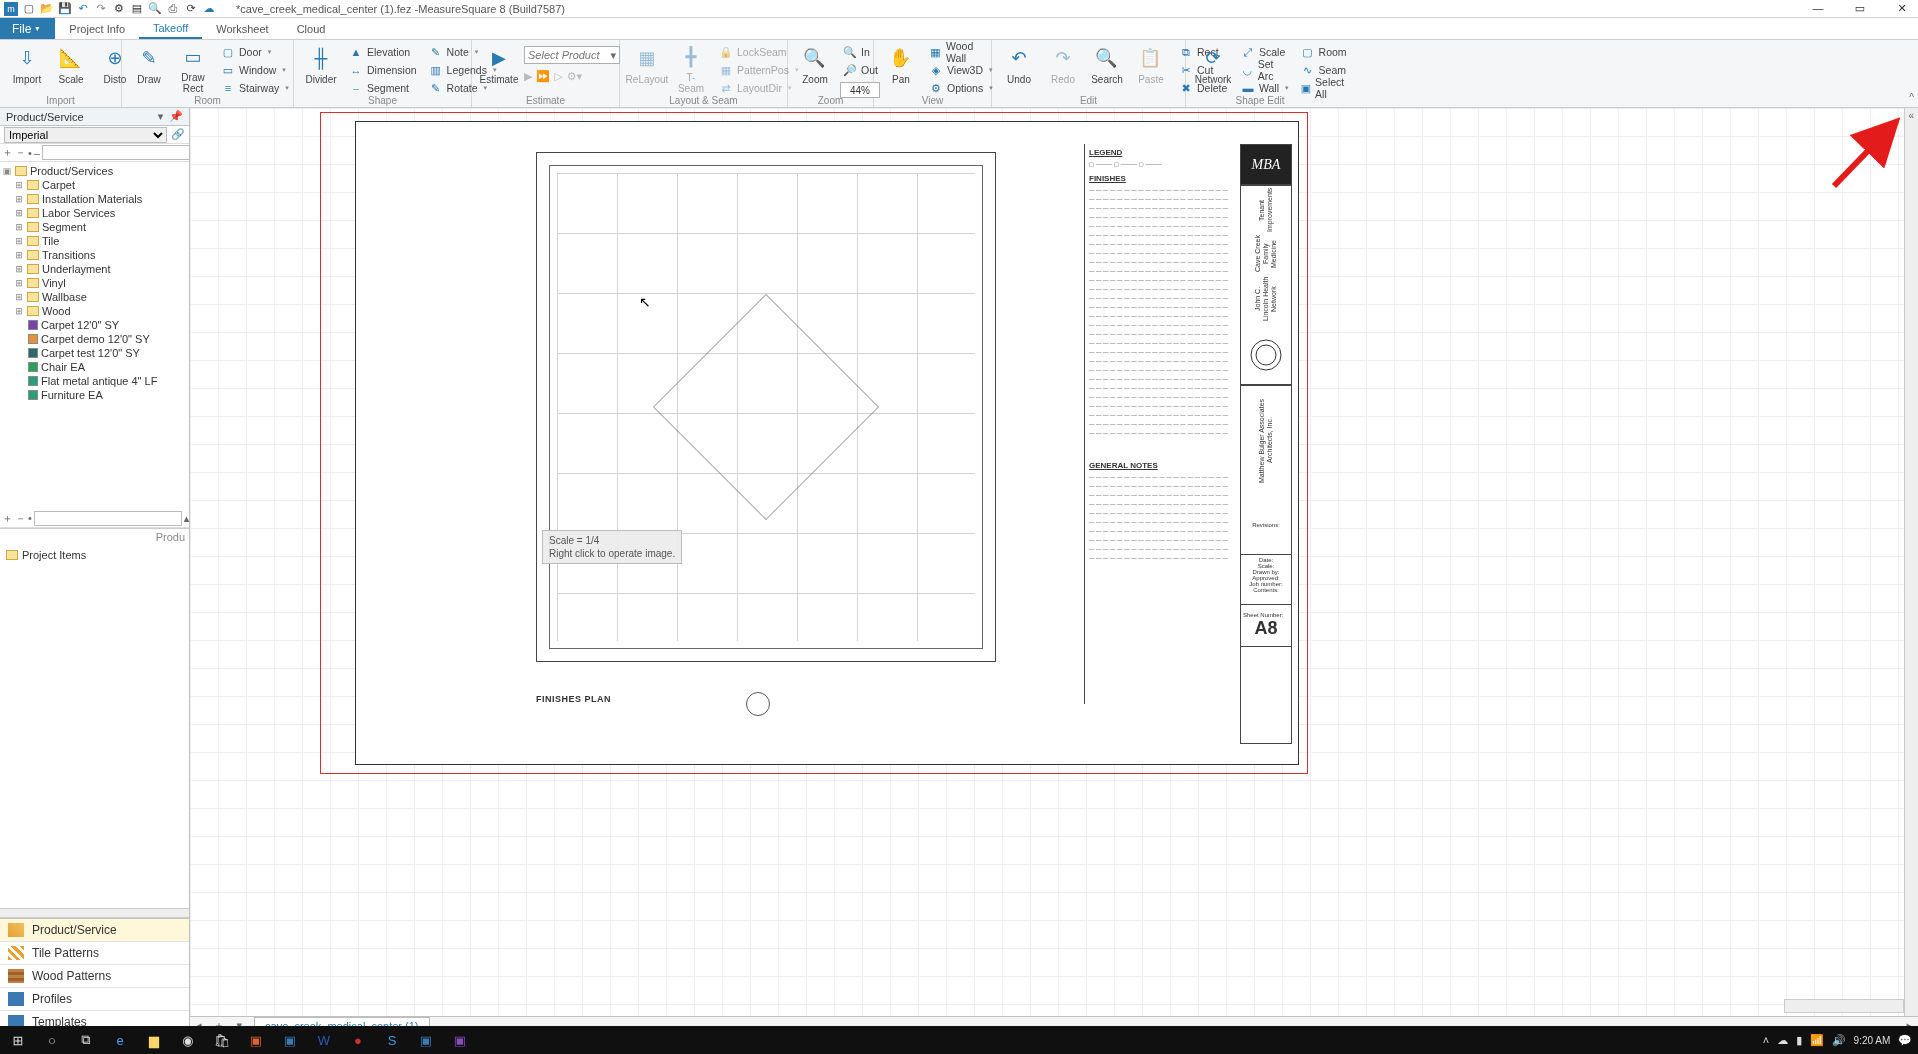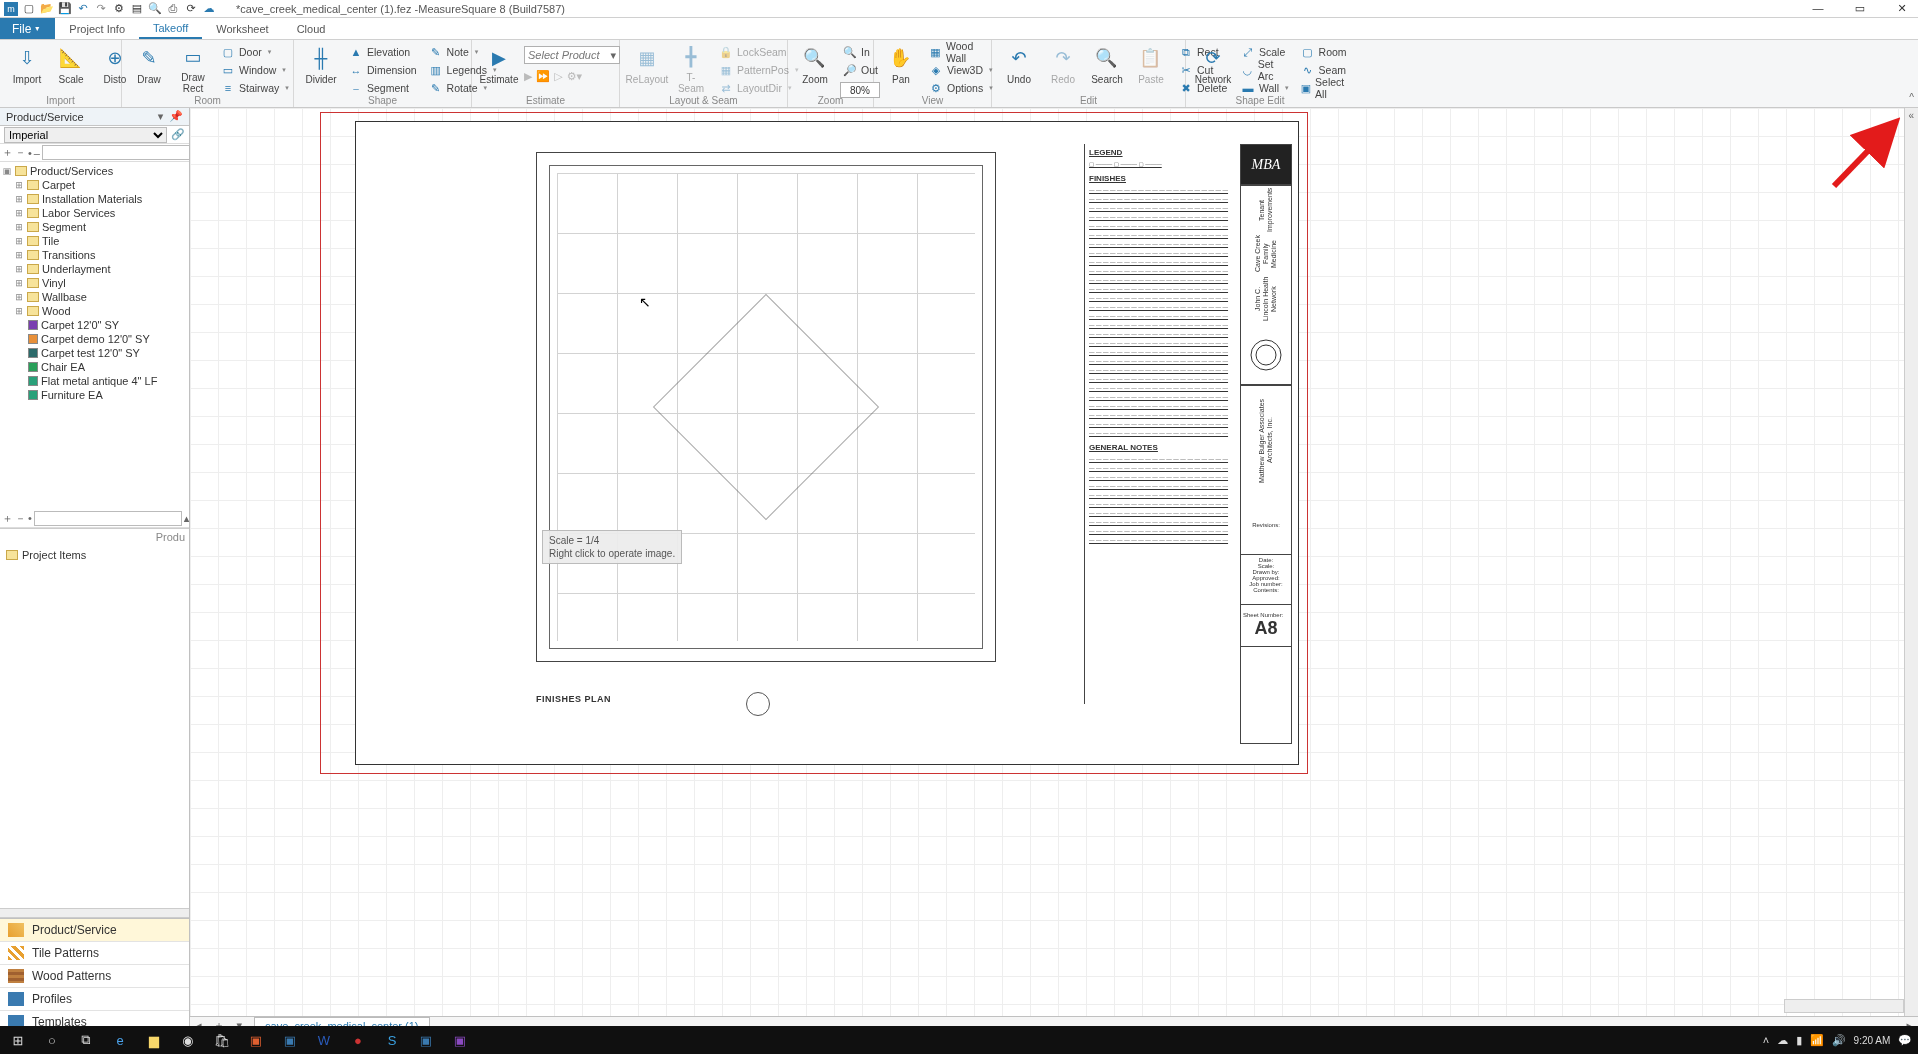--- a/index.html
+++ b/index.html
@@ -66,21 +66,21 @@
 .canvaswrap { flex:1; position:relative; background:#fff; overflow:hidden; }
 .grid { position:absolute; inset:0; background-image: linear-gradient(#eee 1px, transparent 1px), linear-gradient(90deg, #eee 1px, transparent 1px); background-size: 28px 28px; }
 .paperframe { position:absolute; left:130px; top:4px; width:988px; height:662px; border:1px solid #c33; }
 .sheet { position:absolute; left:34px; top:8px; right:8px; bottom:8px; border:1px solid #333; background:#fff; }
 .plan { position:absolute; left:180px; top:30px; width:460px; height:510px; border:1px solid #444; }
 .plan::before { content:""; position:absolute; inset:12px; border:1px solid #666; }
 .roomgrid { position:absolute; inset:20px; background-image: linear-gradient(#666 1px, transparent 1px), linear-gradient(90deg, #666 1px, transparent 1px); background-size: 60px 60px; opacity:0.28;}
 .diag { position:absolute; left:50%; top:50%; width:160px; height:160px; border:1px solid #555; transform:translate(-50%,-50%) rotate(45deg); opacity:0.5;}
 .finlabel { position:absolute; left:180px; bottom:60px; font-weight:bold; font-size:9px; letter-spacing:0.5px; }
 .northarrow { position:absolute; left:390px; bottom:48px; width:24px; height:24px; border-radius:50%; border:1px solid #555; }
-.legendbox { position:absolute; right:64px; top:22px; width:150px; height:560px; border-left:1px solid #444; padding:4px; overflow:hidden;text-decoration:underline;}
+.legendbox { position:absolute; right:64px; top:22px; width:150px; height:560px; border-left:1px solid #444; padding:4px; overflow:hidden;}
 .legendbox .lh { font-weight:bold; font-size:8px; text-decoration:underline; margin-bottom:4px;}
 .legendbox .lline { font-size:5.5px; color:#555; line-height:7px; margin-bottom:2px; word-break:break-all;}
 .tblock { position:absolute; right:6px; top:22px; width:52px; bottom:20px; border:1px solid #444; display:flex; flex-direction:column;}
 .tblock .cell { border-bottom:1px solid #444; flex:1; display:flex; align-items:center; justify-content:center; font-size:8px; text-align:center; padding:2px;}
 .tblock .cell.logo { background:#222; color:#fff; font-style:italic; font-family:Georgia,serif; font-size:14px; flex:0 0 40px;}
 .tblock .cell.vtxt { writing-mode: vertical-rl; transform:rotate(180deg); font-size:7px; line-height:8px; flex:0 0 140px;}
 .tblock .cell.sn { flex:0 0 42px; flex-direction:column;}
 .tblock .cell.sn .big { font-size:18px; font-weight:bold;}
 .hint { position:absolute; left:186px; top:408px; background:rgba(235,235,235,0.92); border:1px solid #bbb; padding:3px 6px; font-size:10px; color:#555; line-height:13px;}
 .cursor-arrow { position:absolute; left:449px; top:186px; width:12px; height:16px; font-size:14px; color:#000; pointer-events:none;}
@@ -285,21 +285,21 @@
         </div>
       <div class="stack">
         <div class="sbtn">
             <span class="ic">🔍</span>
             <span>In</span>
           </div>
         <div class="sbtn">
             <span class="ic">🔎</span>
             <span>Out</span>
           </div>
-        <div class="zoompct">80%</div>
+        <div class="zoompct">44%</div>
       </div>
     </div>
     <div class="grouplabel">Zoom</div>
   </div>
 
   <div class="rgroup" style="width:118px;">
     <div class="row">
       <div class="vbtn">
           <div class="ic">✋</div>
           <div class="lbl">Pan</div>
@@ -578,21 +578,21 @@
               <div class="lline">— — — — — — — — — — — — — — — — — — — —</div>
               <div class="lline">— — — — — — — — — — — — — — — — — — — —</div>
               <div class="lline">— — — — — — — — — — — — — — — — — — — —</div>
               <div class="lline">— — — — — — — — — — — — — — — — — — — —</div>
               <div class="lline">— — — — — — — — — — — — — — — — — — — —</div>
               <div class="lline">— — — — — — — — — — — — — — — — — — — —</div>
               <div class="lline">— — — — — — — — — — — — — — — — — — — —</div>
               <div class="lline">— — — — — — — — — — — — — — — — — — — —</div>
               <div class="lline">— — — — — — — — — — — — — — — — — — — —</div>
             </div>
-          <div class="lh" style="margin-top:6px;">GENERAL NOTES</div>
+          <div class="lh" style="margin-top:24px;">GENERAL NOTES</div>
           <div id="general-fill">
               <div class="lline">— — — — — — — — — — — — — — — — — — — —</div>
               <div class="lline">— — — — — — — — — — — — — — — — — — — —</div>
               <div class="lline">— — — — — — — — — — — — — — — — — — — —</div>
               <div class="lline">— — — — — — — — — — — — — — — — — — — —</div>
               <div class="lline">— — — — — — — — — — — — — — — — — — — —</div>
               <div class="lline">— — — — — — — — — — — — — — — — — — — —</div>
               <div class="lline">— — — — — — — — — — — — — — — — — — — —</div>
               <div class="lline">— — — — — — — — — — — — — — — — — — — —</div>
               <div class="lline">— — — — — — — — — — — — — — — — — — — —</div>

